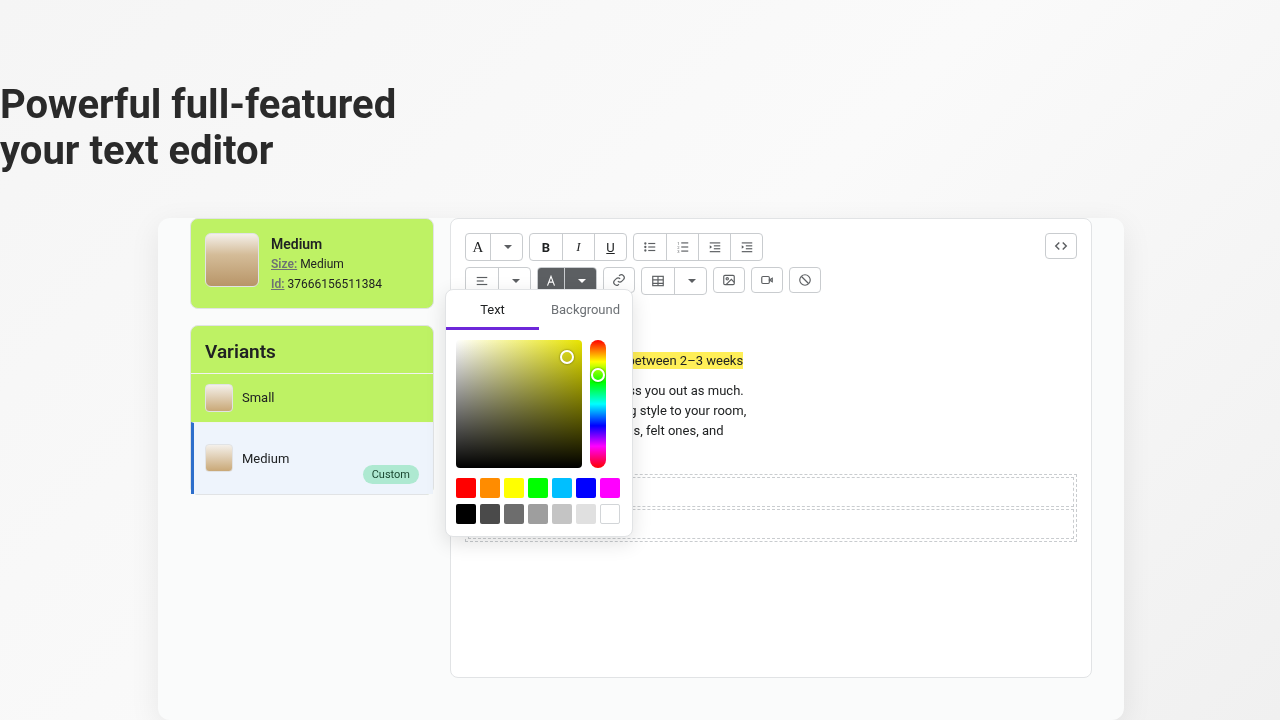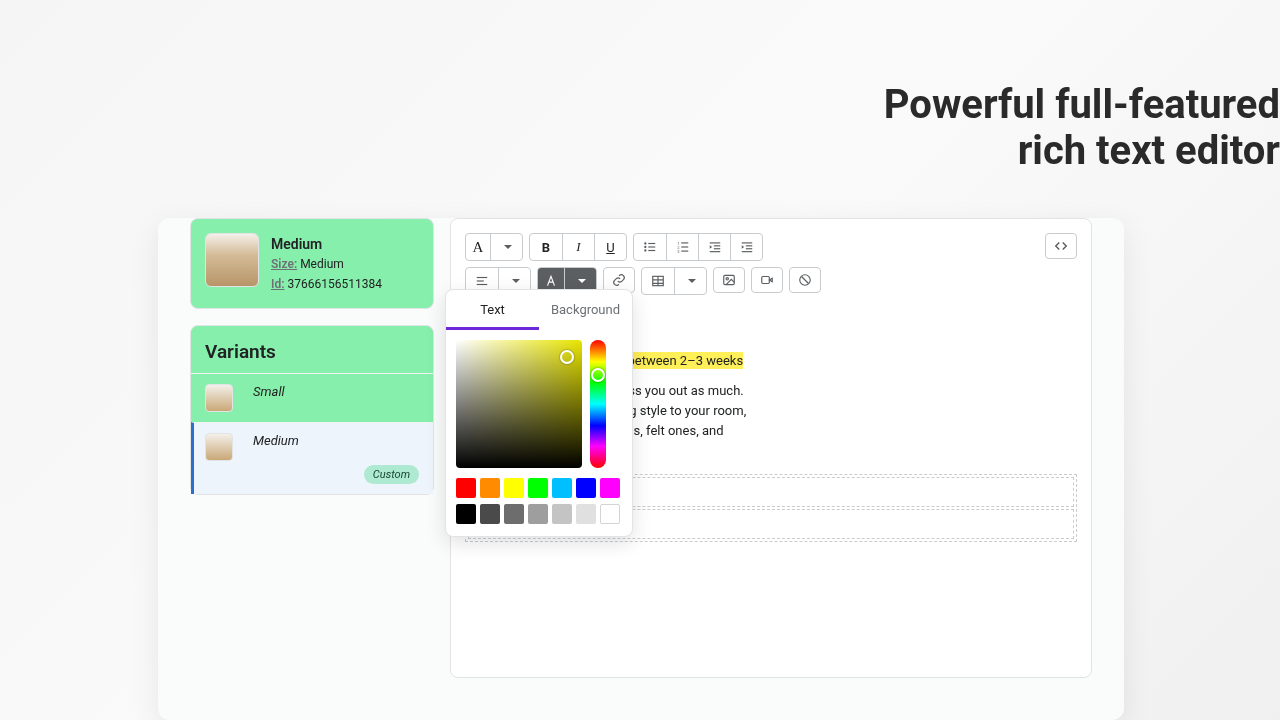--- a/index.html
+++ b/index.html
@@ -5,21 +5,21 @@
 * { box-sizing: border-box; margin: 0; padding: 0; }
 body {
   font-family: -apple-system, BlinkMacSystemFont, "Segoe UI", Roboto, sans-serif;
   background: linear-gradient(135deg, #f5f5f5 0%, #fafafa 50%, #f0f0f0 100%);
   width: 1280px;
   height: 720px;
   overflow: hidden;
   color: #202223;
 }
 .hero-title {
-  text-align: right;
+  text-align: left;
   font-size: 40px;
   font-weight: 700;
   color: #2a2a2a;
   line-height: 1.15;
   margin-top: 82px;
 }
 .app-card {
   position: absolute;
   top: 218px;
   left: 158px;
@@ -63,21 +63,21 @@
   cursor: pointer;
 }
 .columns {
   display: flex;
   gap: 16px;
   padding: 0 32px;
 }
 .left-col { width: 244px; display: flex; flex-direction: column; gap: 16px; }
 .right-col { flex: 1; }
 .panel {
-  background: #86efac;
+  background: #bef264;
   border: 1px solid #e1e3e5;
   border-radius: 8px;
 }
 .detail-card {
   display: flex;
   gap: 12px;
   padding: 14px;
 }
 .detail-thumb {
   width: 54px;
@@ -89,26 +89,26 @@
 .detail-info { font-size: 12px; line-height: 1.6; }
 .detail-name { font-weight: 600; font-size: 14px; }
 .detail-label { font-weight: 600; color: #6d7175; text-decoration: underline; }
 .variants-header {
   padding: 14px 14px 10px;
   font-weight: 600;
   font-size: 19px;
 }
 .variant-row {
   display: flex;
+  align-items: center;
   padding: 10px 14px;
   border-top: 1px solid #f1f2f3;
-  gap: 20px;
+  gap: 9px;
   cursor: pointer;
   font-size: 13px;
-  font-style: italic;
 }
 .variant-row.active {
   background: #eef4fc;
   border-left: 3px solid #2c6ecb;
   padding-left: 11px;
 }
 .variant-thumb {
   width: 28px;
   height: 28px;
   border: 1px solid #e1e3e5;
@@ -296,21 +296,21 @@
   font-size: 13px;
 }
 
 svg { display: block; }
 </style>
 </head>
 <body>
 
 <div class="hero-title">
   <div>Powerful full-featured</div>
-  <div>rich text editor</div>
+  <div>your text editor</div>
 </div>
 
 <div class="app-card">
 
   <div class="columns">
 
     <div class="left-col">
       <div class="panel detail-card">
         <div class="detail-thumb"></div>
         <div class="detail-info">

